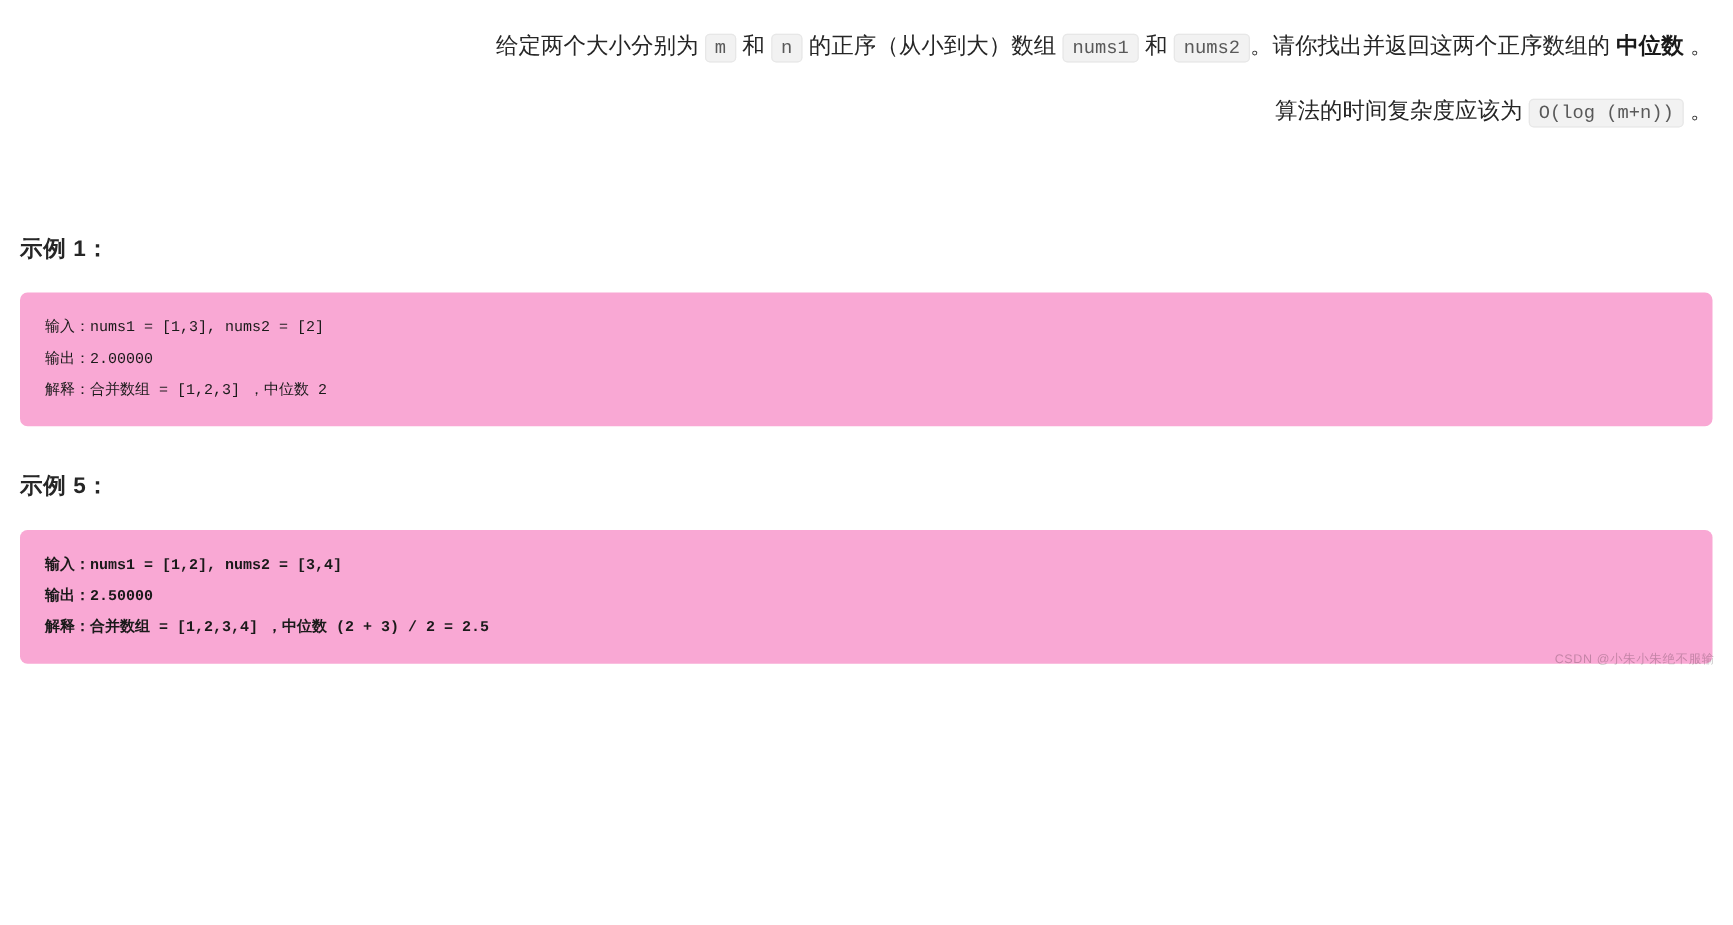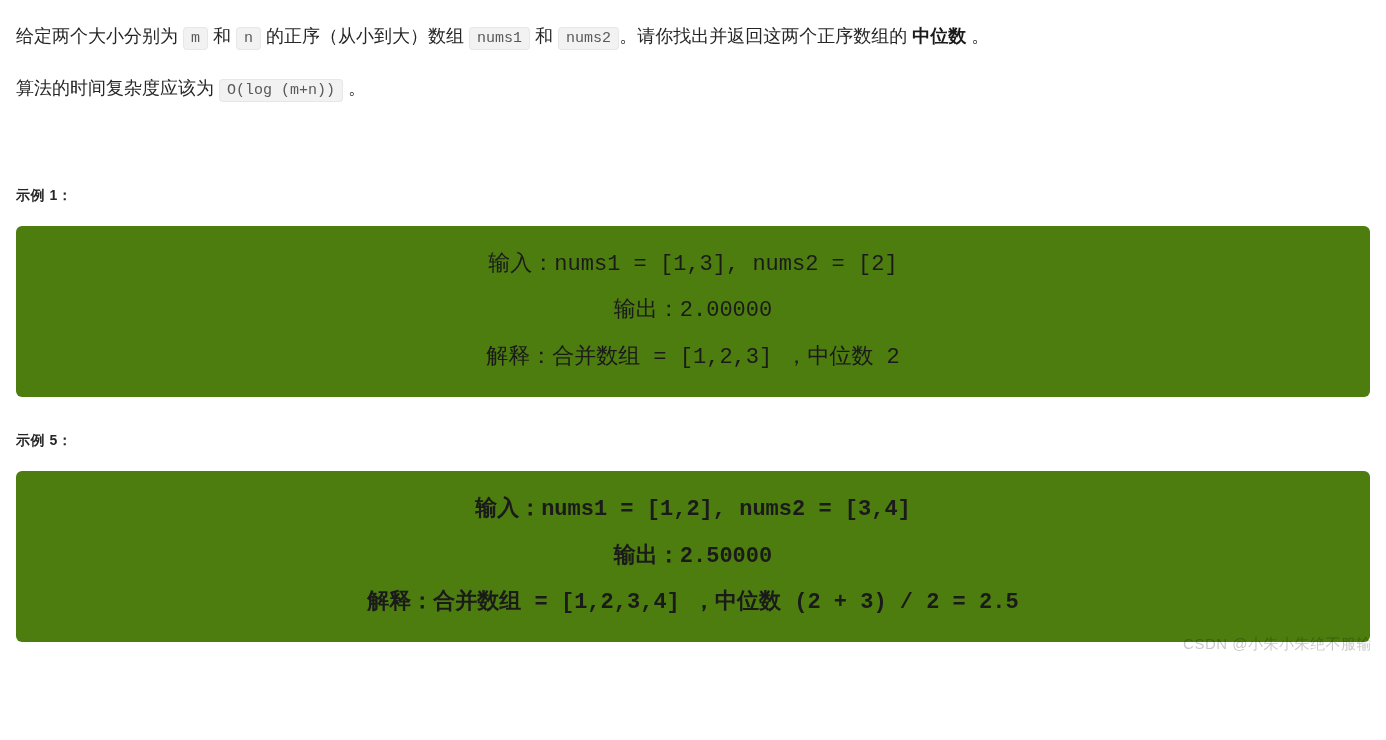--- a/index.html
+++ b/index.html
@@ -15,62 +15,62 @@
       font-size: 17px;
       line-height: 1.9;
       width: 1386px;
       position: relative;
     }
     p.desc {
       margin-bottom: 14px;
       font-size: 18px;
       line-height: 2.1;
       color: #262626;
+      text-align: right;
     }
     code.inline {
       background: #f2f2f2;
       border: 1px solid #e7e7e7;
       border-radius: 4px;
       padding: 2px 7px;
       font-family: Menlo, Monaco, Consolas, "Courier New", monospace;
       font-size: 15px;
       color: #595959;
     }
     .bold {
       font-weight: 700;
       color: #1a1a1a;
     }
     .spacer {
       height: 60px;
     }
     h4.example-title {
-      font-size: 14px;
+      font-size: 18px;
       font-weight: 700;
       margin-bottom: 18px;
       letter-spacing: 0.5px;
     }
     pre.example {
-      background: #4d7c0f;
+      background: #f9a8d4;
       border-radius: 6px;
       padding: 16px 20px;
       font-family: Menlo, Monaco, Consolas, "Courier New", monospace;
-      font-size: 22px;
+      font-size: 12px;
       line-height: 2.1;
       color: #1a1a1a;
       white-space: pre-wrap;
       margin-bottom: 30px;
       font-weight: 500;
-      text-align: center;
     }
     .watermark {
       position: absolute;
       right: 14px;
-      bottom: 13px;
+      bottom: 24px;
       color: rgba(0,0,0,0.22);
-      font-size: 15px;
+      font-size: 10px;
       letter-spacing: 0.5px;
       pointer-events: none;
       text-align: right;
     }
   </style>
 </head>
 <body>
 
 <p class="desc">
   <span>给定两个大小分别为 </span><code class="inline">m</code><span> 和 </span><code class="inline">n</code><span> 的正序（从小到大）数组 </span><code class="inline">nums1</code><span> 和 </span><code class="inline">nums2</code><span>。请你找出并返回这两个正序数组的 </span><span class="bold">中位数</span><span> 。</span>

